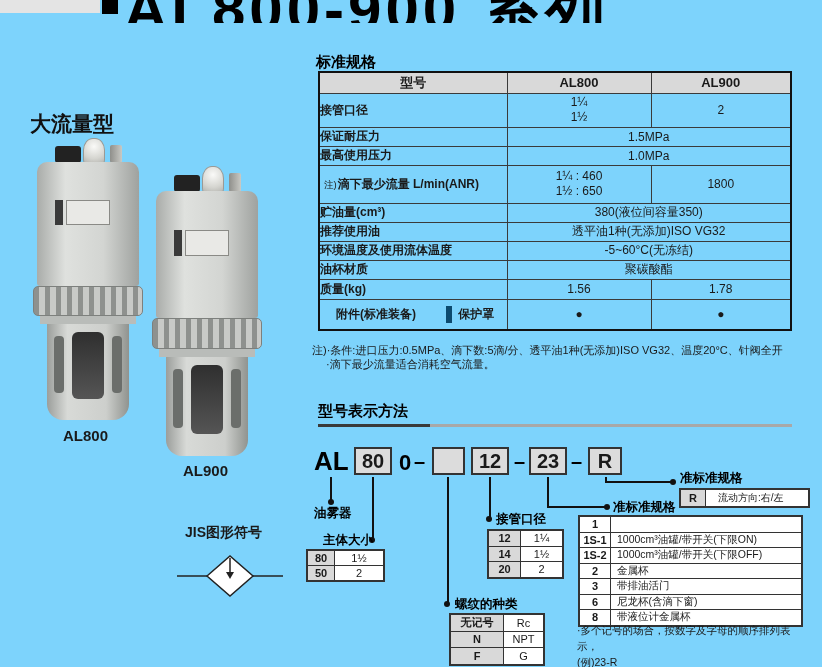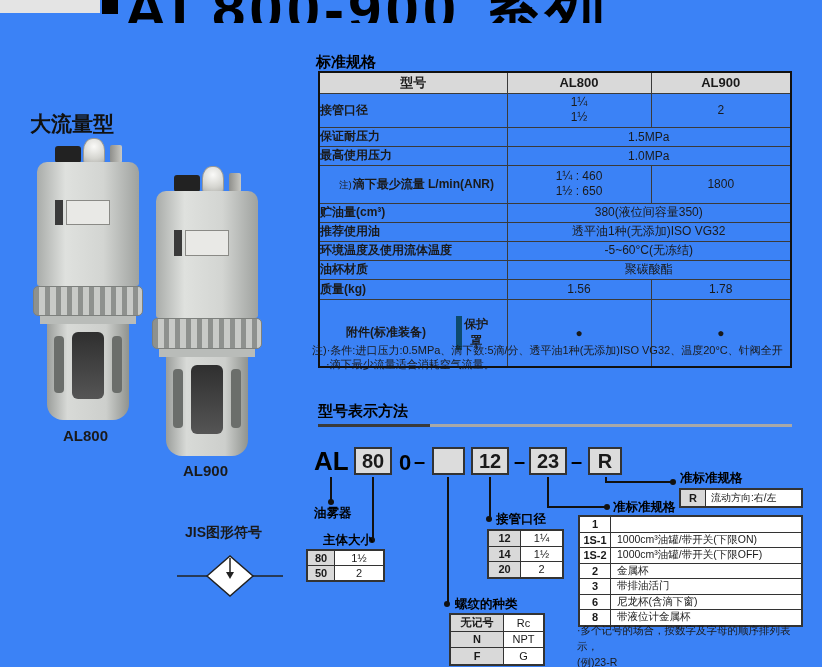--- a/index.html
+++ b/index.html
@@ -1,16 +1,16 @@
 <!DOCTYPE html>
 <html><head>
 <meta charset="utf-8">
 <style>
   html,body{margin:0;padding:0;background:#fff;}
-  #page{position:relative;width:822px;height:667px;background:#3b82f6;overflow:hidden;
+  #page{position:relative;width:822px;height:667px;background:#7dd3fc;overflow:hidden;
         font-family:"Liberation Sans","DejaVu Sans",sans-serif;color:#1a1a1a;}
   .abs{position:absolute;}
 
   
   .corner{position:absolute;left:0;top:0;width:100px;height:13px;background:#e4e4e4;}
   .tsq{position:absolute;left:102px;top:0;width:16px;height:14px;background:#000;}
   .title-clip{position:absolute;left:100px;top:0;width:710px;height:23px;overflow:hidden;}
   .title-clip span{position:absolute;left:24px;top:-30px;font-size:60px;font-weight:bold;
                    letter-spacing:4px;white-space:nowrap;color:#000;}
 
@@ -80,21 +80,21 @@
   .mini-row{display:flex;border-top:1px solid #333;}
   .mini-row:first-child{border-top:0;}
   .mini-code{background:#d9d9d9;border-right:1px solid #333;font-weight:bold;
              display:flex;align-items:center;justify-content:center;}
   .mini-val{display:flex;align-items:center;justify-content:center;}
 
   .t-body .mini-row{height:14px;} .t-body .mini-code{width:26px;} .t-body .mini-val{width:48px;}
   .t-thread .mini-row{height:15.5px;} .t-thread .mini-code{width:52px;} .t-thread .mini-val{width:39px;}
   .t-port .mini-row{height:14.5px;} .t-port .mini-code{width:31px;} .t-port .mini-val{width:41px;}
   .t-rdir .mini-row{height:16px;} .t-rdir .mini-code{width:24px;}
-  .t-rdir .mini-val{width:90px;font-size:10px;justify-content:flex-start;padding-left:5px;}
+  .t-rdir .mini-val{width:90px;font-size:10px;justify-content:flex-start;padding-left:12px;}
   .t-semi{font-size:10.5px;}
   .t-semi .mini-row{height:14.5px;} .t-semi .mini-code{width:30px;background:#fff;font-size:11px;}
   .t-semi .mini-val{width:184px;justify-content:flex-start;padding-left:6px;}
   .semi-notes{position:absolute;left:577px;top:622px;width:230px;font-size:10.5px;line-height:16px;}
 </style>
 </head>
 <body>
 
 <div id="page">
 
@@ -174,21 +174,21 @@
     </tr>
     <tr style="height:19px;">
       <td class="lbl">保证耐压力</td>
       <td class="val" colspan="2">1.5MPa</td>
     </tr>
     <tr style="height:19px;">
       <td class="lbl">最高使用压力</td>
       <td class="val" colspan="2">1.0MPa</td>
     </tr>
     <tr style="height:38px;">
-      <td class="lbl" style="padding-left:19px;">
+      <td class="lbl" style="padding-left:4px;">
         <span class="note-mark">注)</span><span>滴下最少流量 L/min(ANR)</span>
       </td>
       <td class="val two-line">
         <div>1¼ : 460</div>
         <div>1½ : 650</div>
       </td>
       <td class="val">1800</td>
     </tr>
     <tr style="height:19px;">
       <td class="lbl">贮油量(cm³)</td>
@@ -205,21 +205,21 @@
     <tr style="height:19px;">
       <td class="lbl">油杯材质</td>
       <td class="val" colspan="2">聚碳酸酯</td>
     </tr>
     <tr style="height:20px;">
       <td class="lbl">质量(kg)</td>
       <td class="val">1.56</td>
       <td class="val">1.78</td>
     </tr>
     <tr style="height:23px;">
-      <td style="padding:16px;">
+      <td style="padding:6px;">
         <div class="acc-split">
           <span class="acc-a">附件(标准装备)</span>
           <span class="acc-b">保护罩</span>
         </div>
       </td>
       <td class="val">●</td>
       <td class="val">●</td>
     </tr>
   </tbody>
     </table>

